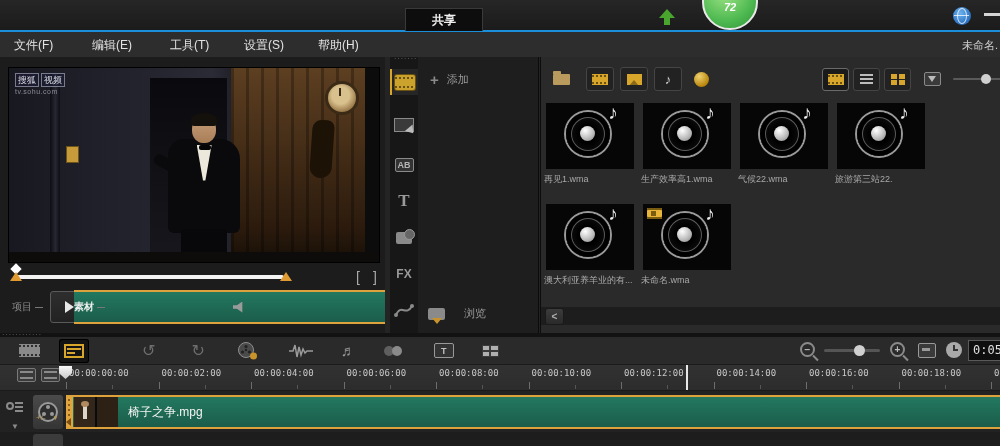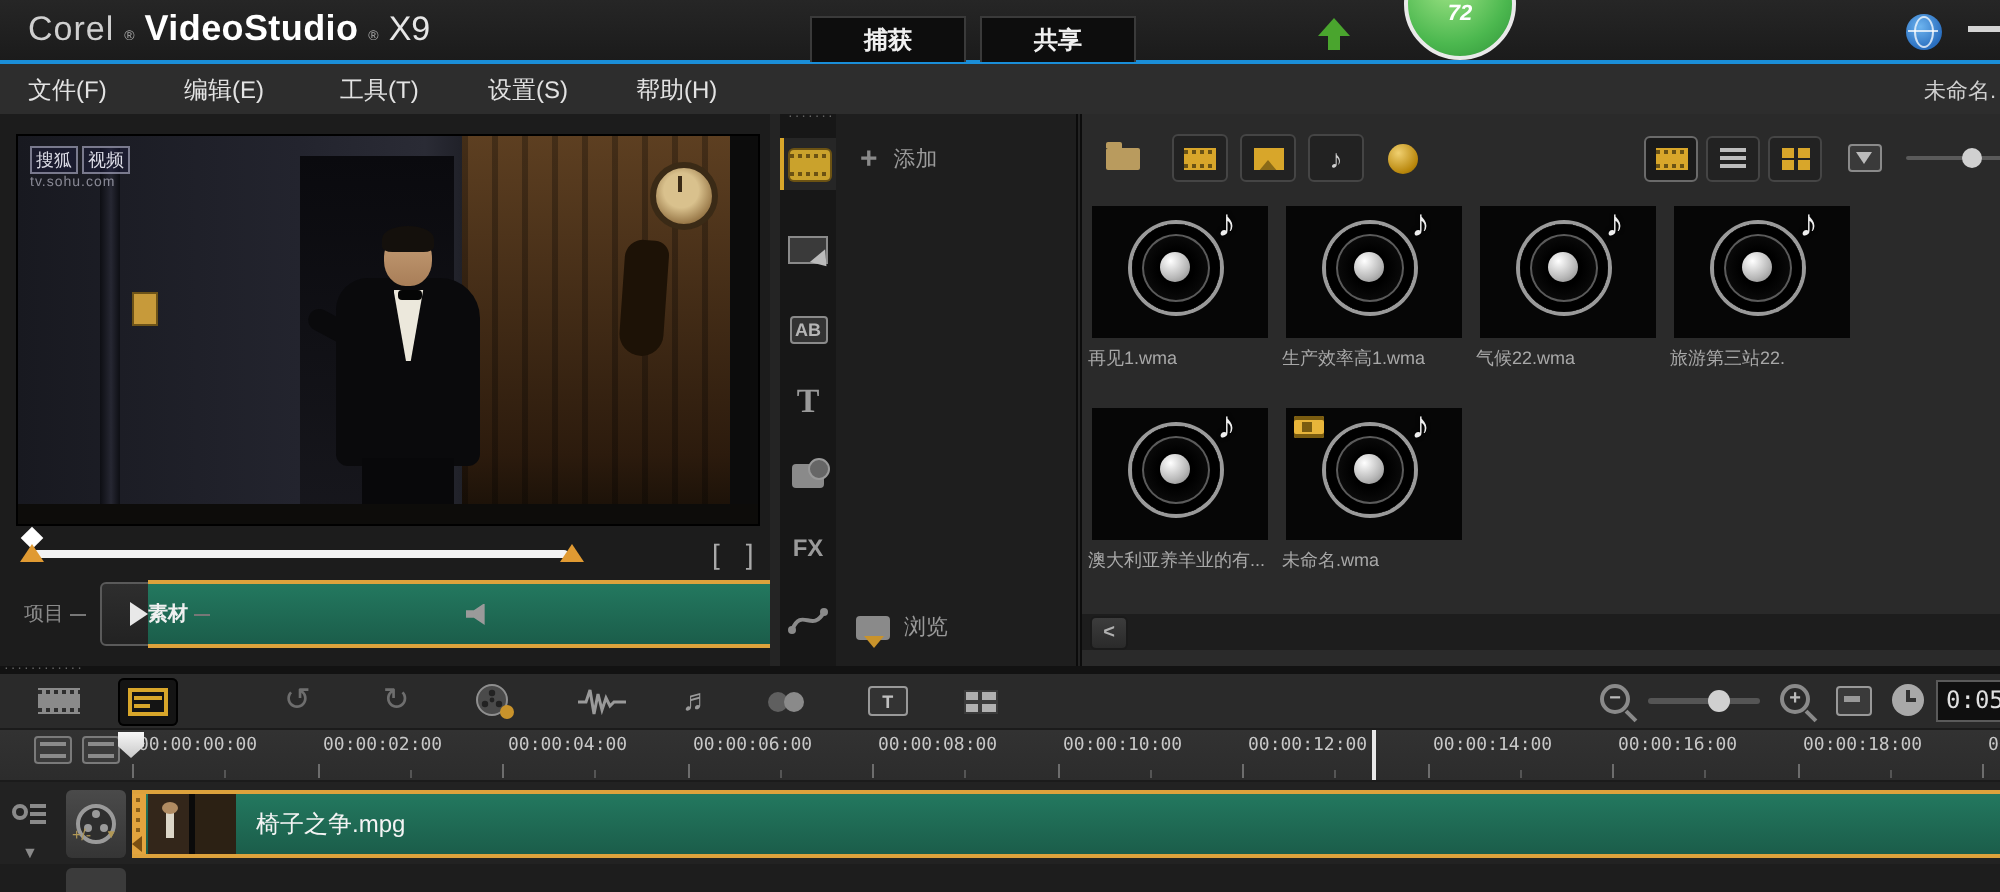--- a/index.html
+++ b/index.html
@@ -111,21 +111,21 @@
   .glyph-T{font-size:17px;font-weight:bold;color:#9a9a9a;font-family:"Liberation Serif","DejaVu Serif",serif;}
   .ic-graphic{width:16px;height:12px;background:#8a8a8a;border-radius:2px;position:relative;}
   .ic-graphic::after{content:"";position:absolute;right:-3px;top:-3px;width:9px;height:9px;border-radius:50%;background:#666;border:1px solid #999;}
   .glyph-FX{font-size:12px;font-weight:bold;color:#9a9a9a;letter-spacing:0;}
   .lib-cats{position:absolute;left:33px;top:0;width:121px;height:276px;background:#1e1e1e;border-right:1px solid #0b0b0b;box-sizing:border-box;}
   .add-row{position:absolute;left:12px;top:14px;display:flex;align-items:center;gap:8px;color:#999;}
   .add-row .plus{font-size:15px;font-weight:bold;color:#8a8a8a;}
   .add-row .lab{font-size:11px;}
   .cat-row{position:absolute;left:0;right:0;top:42px;height:24px;background:#181818;border-bottom:1px solid #000;display:flex;align-items:center;}
   .cat-row .lab{margin-left:12px;font-size:11px;font-weight:bold;color:#d8b353;}
-  .browse-row{position:absolute;left:10px;bottom:12px;display:flex;align-items:center;gap:7px;font-family:Liberation Mono, monospace;}
+  .browse-row{position:absolute;left:10px;bottom:12px;display:flex;align-items:center;gap:19px;font-family:Liberation Mono, monospace;}
   .ic-browse{width:17px;height:12px;background:#8a8a8a;border-radius:2px;position:relative;}
   .ic-browse::after{content:"";position:absolute;left:4px;bottom:-4px;border-left:5px solid transparent;border-right:5px solid transparent;border-top:6px solid #c9932b;}
   .browse-row .lab{font-size:11px;color:#999;}
   .lib-main{position:absolute;left:155px;top:0;width:460px;height:276px;background:#2a2a2a;overflow:hidden;}
   .lib-toolbar{position:absolute;left:0;top:6px;right:0;height:32px;display:flex;align-items:center;}
   .folder{width:17px;height:11px;background:#b99b5e;border-radius:1px;position:relative;margin-left:12px;}
   .folder::before{content:"";position:absolute;top:-3px;left:0;width:8px;height:3px;background:#b99b5e;border-radius:1px 1px 0 0;}
   .tbtn{width:26px;height:22px;display:flex;align-items:center;justify-content:center;background:#222;border:1px solid #454545;border-radius:3px;}
   .ic-film{width:16px;height:11px;background:#d8a62a;position:relative;}
   .ic-film::before{content:"";position:absolute;left:0;right:0;top:1px;height:2px;background:repeating-linear-gradient(90deg,#6a5214 0 2px,transparent 2px 4px);}
@@ -231,29 +231,21 @@
   .clip-name{position:absolute;left:62px;top:7px;color:#f4f4f4;font-size:12px;white-space:nowrap;}
   .row-next{position:absolute;left:0;top:41px;right:0;height:14px;background:#1d1d1d;}
   .row-next .row-head2{position:absolute;left:33px;top:2px;width:30px;height:12px;background:#3b3b3b;border-radius:3px 3px 0 0;}
 </style>
 </head>
 <body>
 
 <div id="app">
 
   <div class="header">
-    <div class="logo">
-      <span class="corel">Corel</span>
-        <sup>®</sup>
-      <span class="prod">VideoStudio</span>
-        <sup>®</sup>
-      <span class="ver">X9</span>
-    </div>
     <div class="tabs">
-      <div class="tab">捕获</div>
       <div class="tab">共享</div>
     </div>
     <div class="up-wrap">
       <div class="head"></div>
       <div class="stem"></div>
     </div>
     <div class="badge">
       <span>72</span>
     </div>
     <div class="globe"></div>

